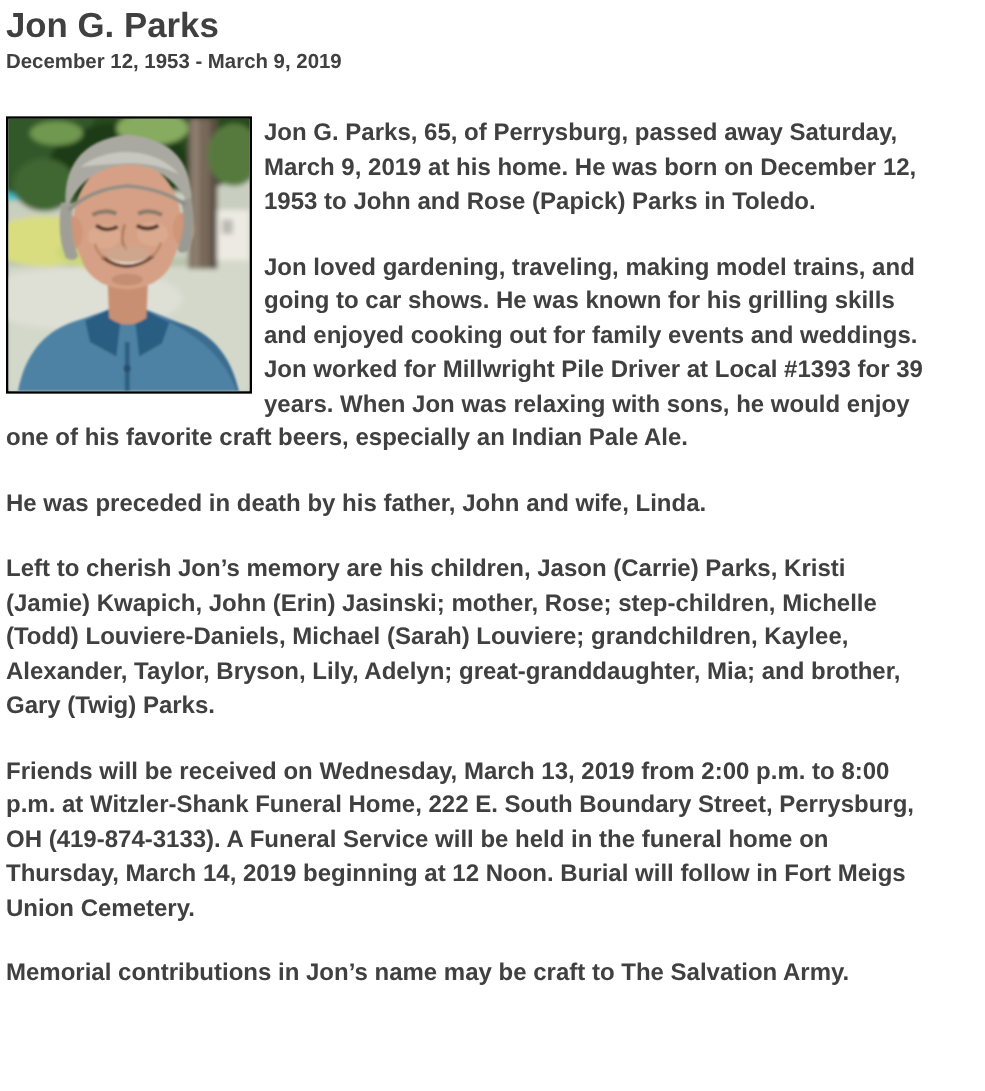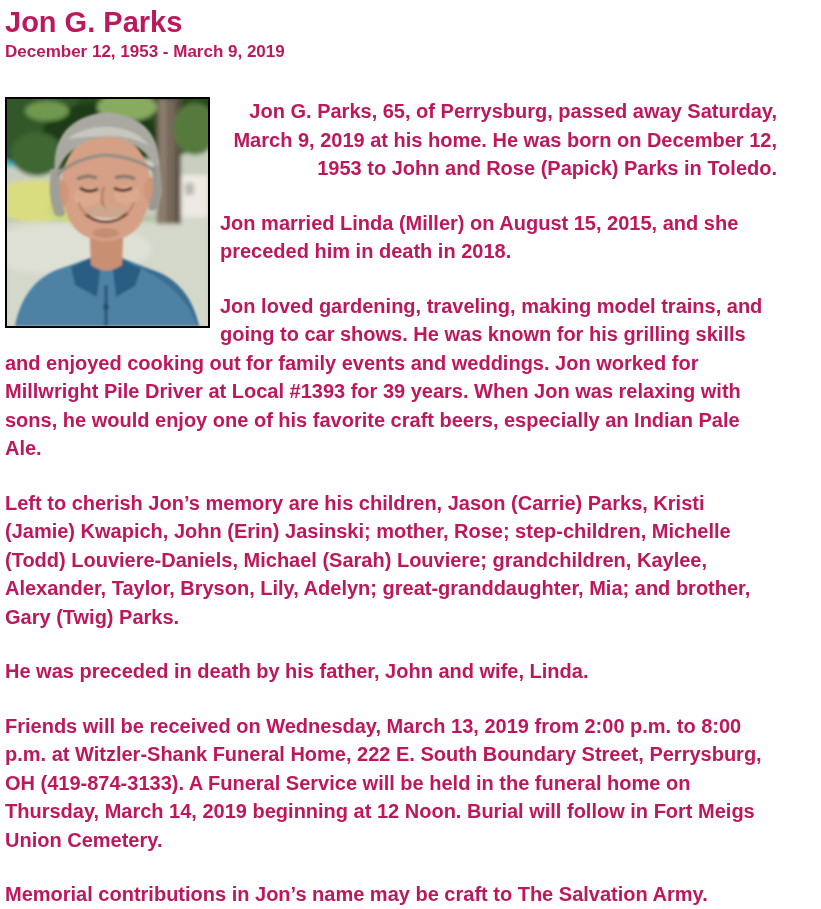--- a/index.html
+++ b/index.html
@@ -6,21 +6,21 @@
     margin: 0;
     padding: 0;
     background: #ffffff;
   }
   .page {
     width: 782px;
     min-height: 909px;
     box-sizing: border-box;
     padding: 6px 5px 0 5px;
     background: #ffffff;
-    color: #be185d;
+    color: #404040;
     font-family: "Liberation Sans", "DejaVu Sans", sans-serif;
     font-weight: 700;
   }
   h1.page-title {
     margin: 0;
     font-size: 29px;
     line-height: 33px;
     letter-spacing: 0px;
   }
   h2.life-dates {
@@ -42,21 +42,20 @@
     width: 201px;
     height: 227px;
   }
   .obituary p {
     margin: 26px 0 0 0;
     font-size: 20px;
     line-height: 28.5px;
   }
   .obituary p:first-child {
     margin-top: 0;
-    text-align: right;
   }
 </style>
 </head>
 <body>
 
 <div class="page">
 
   <h1 class="page-title">Jon G. Parks</h1>
 
   <h2 class="life-dates">December 12, 1953 - March 9, 2019</h2>
@@ -133,21 +132,20 @@
         <path d="M82,116 q18,11 36,-1 q-16,9 -36,1 Z" fill="#efe7da"></path>
         <path d="M72,104 q2,8 8,12" stroke="#bb8668" stroke-width="2" fill="none"></path>
         <path d="M127,103 q-2,8 -8,12" stroke="#bb8668" stroke-width="2" fill="none"></path>
         <ellipse cx="99" cy="134" rx="13" ry="5" fill="#bb8265" opacity="0.6"></ellipse>
       </g>
     </svg>
   </figure>
 
   <div class="obituary">
     <p>Jon G. Parks, 65, of Perrysburg, passed away Saturday, March 9, 2019 at his home. He was born on December 12, 1953 to John and Rose (Papick) Parks in Toledo.</p>
-    <p>Jon married Linda (Miller) on August 15, 2015, and she preceded him in death in 2018.</p>
     <p>Jon loved gardening, traveling, making model trains, and going to car shows. He was known for his grilling skills and enjoyed cooking out for family events and weddings. Jon worked for Millwright Pile Driver at Local #1393 for 39 years. When Jon was relaxing with sons, he would enjoy one of his favorite craft beers, especially an Indian Pale Ale.</p>
+    <p>He was preceded in death by his father, John and wife, Linda.</p>
     <p>Left to cherish Jon’s memory are his children, Jason (Carrie) Parks, Kristi (Jamie) Kwapich, John (Erin) Jasinski; mother, Rose; step-children, Michelle (Todd) Louviere-Daniels, Michael (Sarah) Louviere; grandchildren, Kaylee, Alexander, Taylor, Bryson, Lily, Adelyn; great-granddaughter, Mia; and brother, Gary (Twig) Parks.</p>
-    <p>He was preceded in death by his father, John and wife, Linda.</p>
     <p>Friends will be received on Wednesday, March 13, 2019 from 2:00 p.m. to 8:00 p.m. at Witzler-Shank Funeral Home, 222 E. South Boundary Street, Perrysburg, OH (419-874-3133). A Funeral Service will be held in the funeral home on Thursday, March 14, 2019 beginning at 12 Noon. Burial will follow in Fort Meigs Union Cemetery.</p>
     <p>Memorial contributions in Jon’s name may be craft to The Salvation Army.</p>
   </div>
 
 </div>
 
 </body></html>

